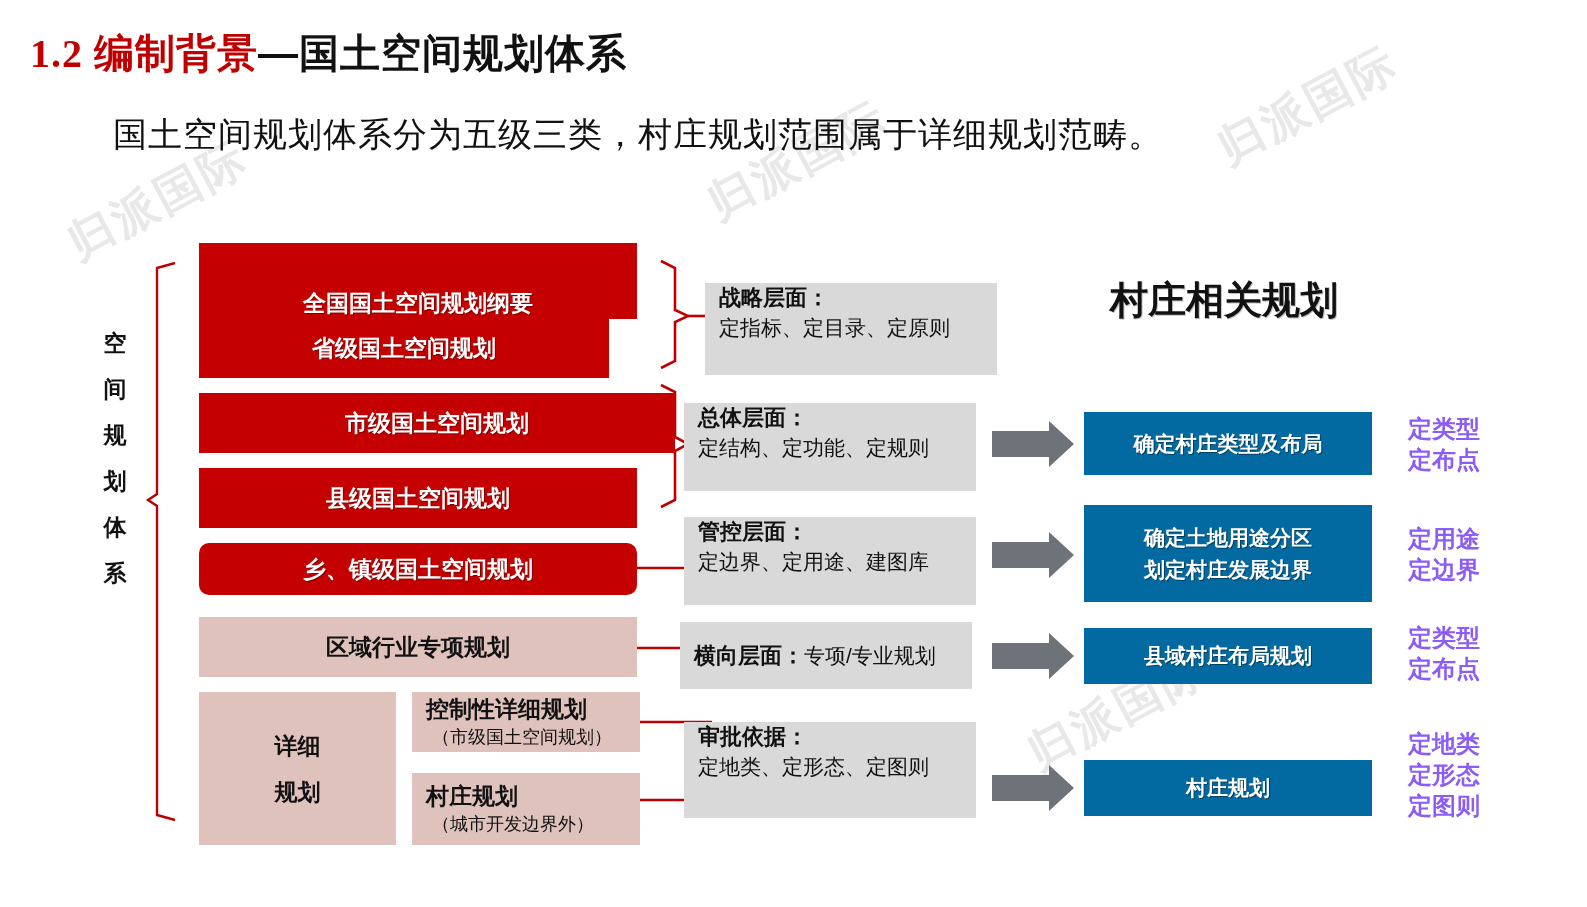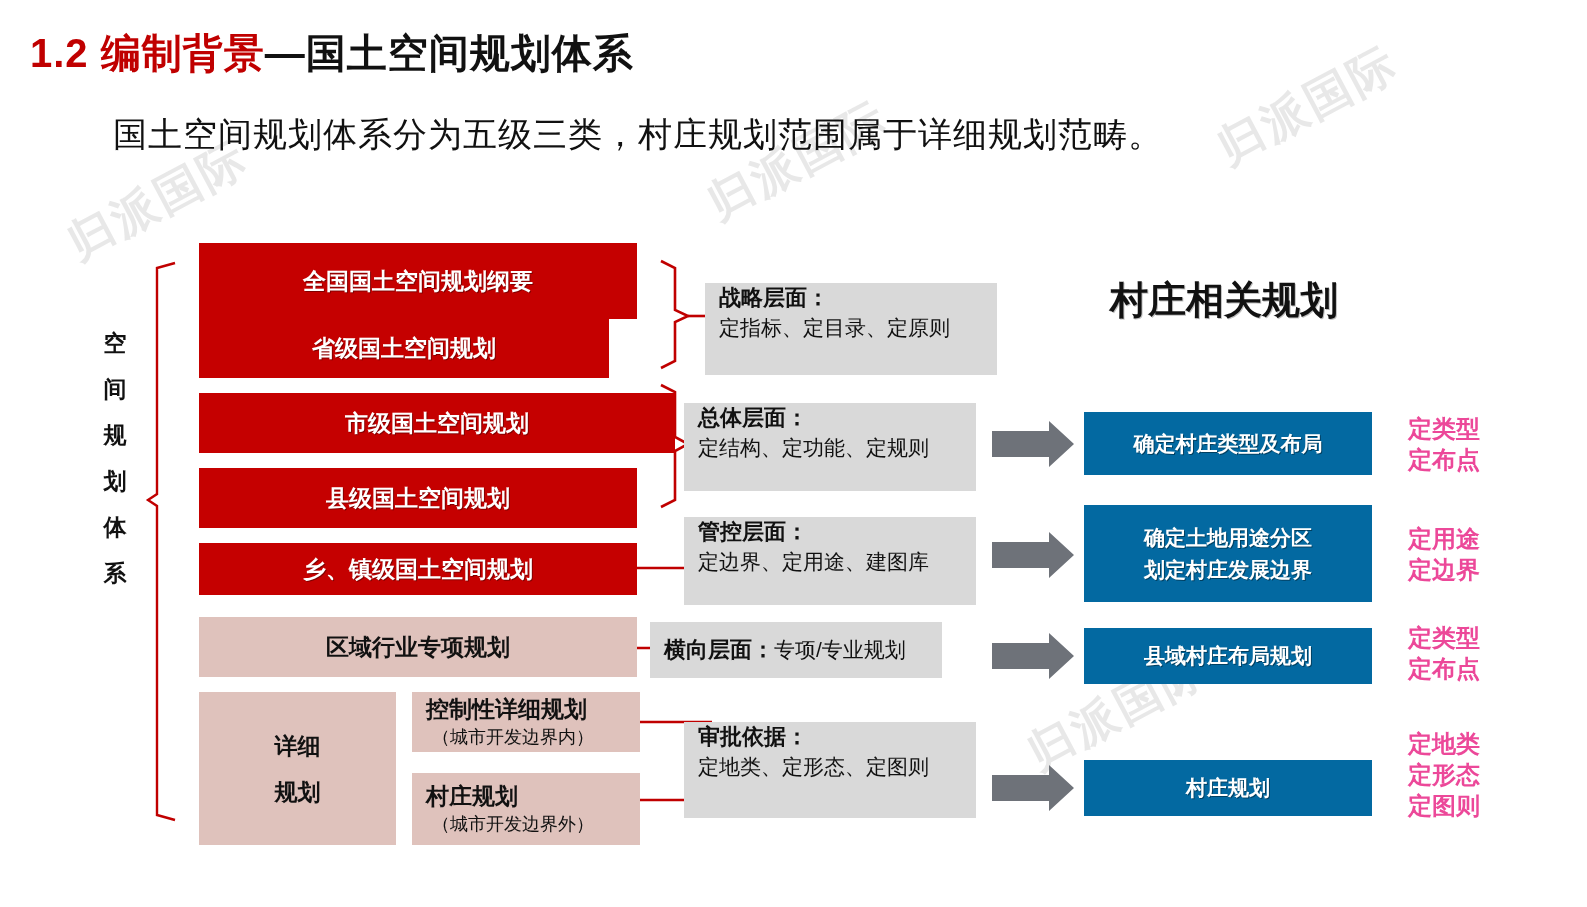--- a/index.html
+++ b/index.html
@@ -24,21 +24,21 @@
     pointer-events:none;
     user-select:none;
   }
 
   
   .title{
     position:absolute;left:30px;top:26px;
     font-size:40px;font-weight:bold;white-space:nowrap;
     letter-spacing:1px;
   }
-  .title .red{color:#c00000;}
+  .title .red{color:#c00000;font-family:Liberation Serif, serif;}
   .title .blk{color:#111111;}
 
   .subtitle{
     position:absolute;left:113px;top:112px;
     font-size:34px;color:#111111;white-space:nowrap;
     letter-spacing:1px;
   }
 
   
   .vlabel{
@@ -101,21 +101,21 @@
   .right-heading{
     position:absolute;left:1110px;top:275px;
     font-size:38px;font-weight:bold;color:#111;
     white-space:nowrap;
     text-shadow:1px 1px 0 rgba(0,0,0,.25);
   }
 
   
   .anno{
     position:absolute;
-    color:#ec4899;font-weight:bold;font-size:24px;
+    color:#8b5cf6;font-weight:bold;font-size:24px;
     line-height:31px;text-align:left;white-space:nowrap;
   }
 
   
   svg.conn{position:absolute;left:0;top:0;width:1587px;height:907px;pointer-events:none;}
 </style>
 </head>
 <body>
 
 <div class="slide">
@@ -159,52 +159,52 @@
     <line x1="640" y1="800" x2="712" y2="800" stroke="#c00000" stroke-width="2.6"></line>
 
     <g fill="#6e7279">
       <path d="M 992 431 L 1049 431 L 1049 421 L 1074 444 L 1049 467 L 1049 457 L 992 457 Z"></path>
       <path d="M 992 542 L 1049 542 L 1049 532 L 1074 555 L 1049 578 L 1049 568 L 992 568 Z"></path>
       <path d="M 992 643 L 1049 643 L 1049 633 L 1074 656 L 1049 679 L 1049 669 L 992 669 Z"></path>
       <path d="M 992 775 L 1049 775 L 1049 765 L 1074 788 L 1049 811 L 1049 801 L 992 801 Z"></path>
     </g>
   </svg>
 
-  <div class="box box-red" style="left:199px;top:243px;width:438px;height:76px;">
+  <div class="box box-red" style="left:199px;top:243px;width:438px;height:76px;align-items:flex-end;">
     <span>全国国土空间规划纲要</span>
   </div>
 
   <div class="box box-red" style="left:199px;top:318px;width:410px;height:60px;text-align:right;">
     <span>省级国土空间规划</span>
   </div>
 
   <div class="box box-red" style="left:199px;top:393px;width:476px;height:60px;">
     <span>市级国土空间规划</span>
   </div>
 
   <div class="box box-red" style="left:199px;top:468px;width:438px;height:60px;">
     <span>县级国土空间规划</span>
   </div>
 
-  <div class="box box-red" style="left:199px;top:543px;width:438px;height:52px;">
+  <div class="box box-red" style="left:199px;top:543px;width:438px;height:52px;border-radius:10px;">
     <span>乡、镇级国土空间规划</span>
   </div>
 
   <div class="box box-pink" style="left:199px;top:617px;width:438px;height:60px;">
     <span>区域行业专项规划</span>
   </div>
 
   <div class="box box-pink" style="left:199px;top:692px;width:197px;height:153px;flex-direction:column;line-height:46px;">
     <span>详细</span>
     <span>规划</span>
   </div>
 
   <div class="box box-sub" style="left:412px;top:692px;width:228px;height:60px;">
     <span class="s-head">控制性详细规划</span>
-    <span class="s-note">（城市开发边界内）</span>
+    <span class="s-note">（市级国土空间规划）</span>
   </div>
 
   <div class="box box-sub" style="left:412px;top:773px;width:228px;height:72px;">
     <span class="s-head">村庄规划</span>
     <span class="s-note">（城市开发边界外）</span>
   </div>
 
   <div class="box box-gray" style="left:705px;top:283px;width:292px;height:92px;">
     <span class="g-head">战略层面：</span>
     <span class="g-sub">定指标、定目录、定原则</span>
@@ -213,21 +213,21 @@
   <div class="box box-gray" style="left:684px;top:403px;width:292px;height:88px;">
     <span class="g-head">总体层面：</span>
     <span class="g-sub">定结构、定功能、定规则</span>
   </div>
 
   <div class="box box-gray" style="left:684px;top:517px;width:292px;height:88px;">
     <span class="g-head">管控层面：</span>
     <span class="g-sub">定边界、定用途、建图库</span>
   </div>
 
-  <div class="box box-gray one-line" style="left:650px;top:622px;width:292px;height:56px;">
+  <div class="box box-gray one-line" style="left:680px;top:622px;width:292px;height:67px;">
     <span class="g-head">横向层面：</span>
     <span class="g-sub">专项/专业规划</span>
   </div>
 
   <div class="box box-gray" style="left:684px;top:722px;width:292px;height:96px;">
     <span class="g-head">审批依据：</span>
     <span class="g-sub">定地类、定形态、定图则</span>
   </div>
 
   <div class="right-heading">村庄相关规划</div>

